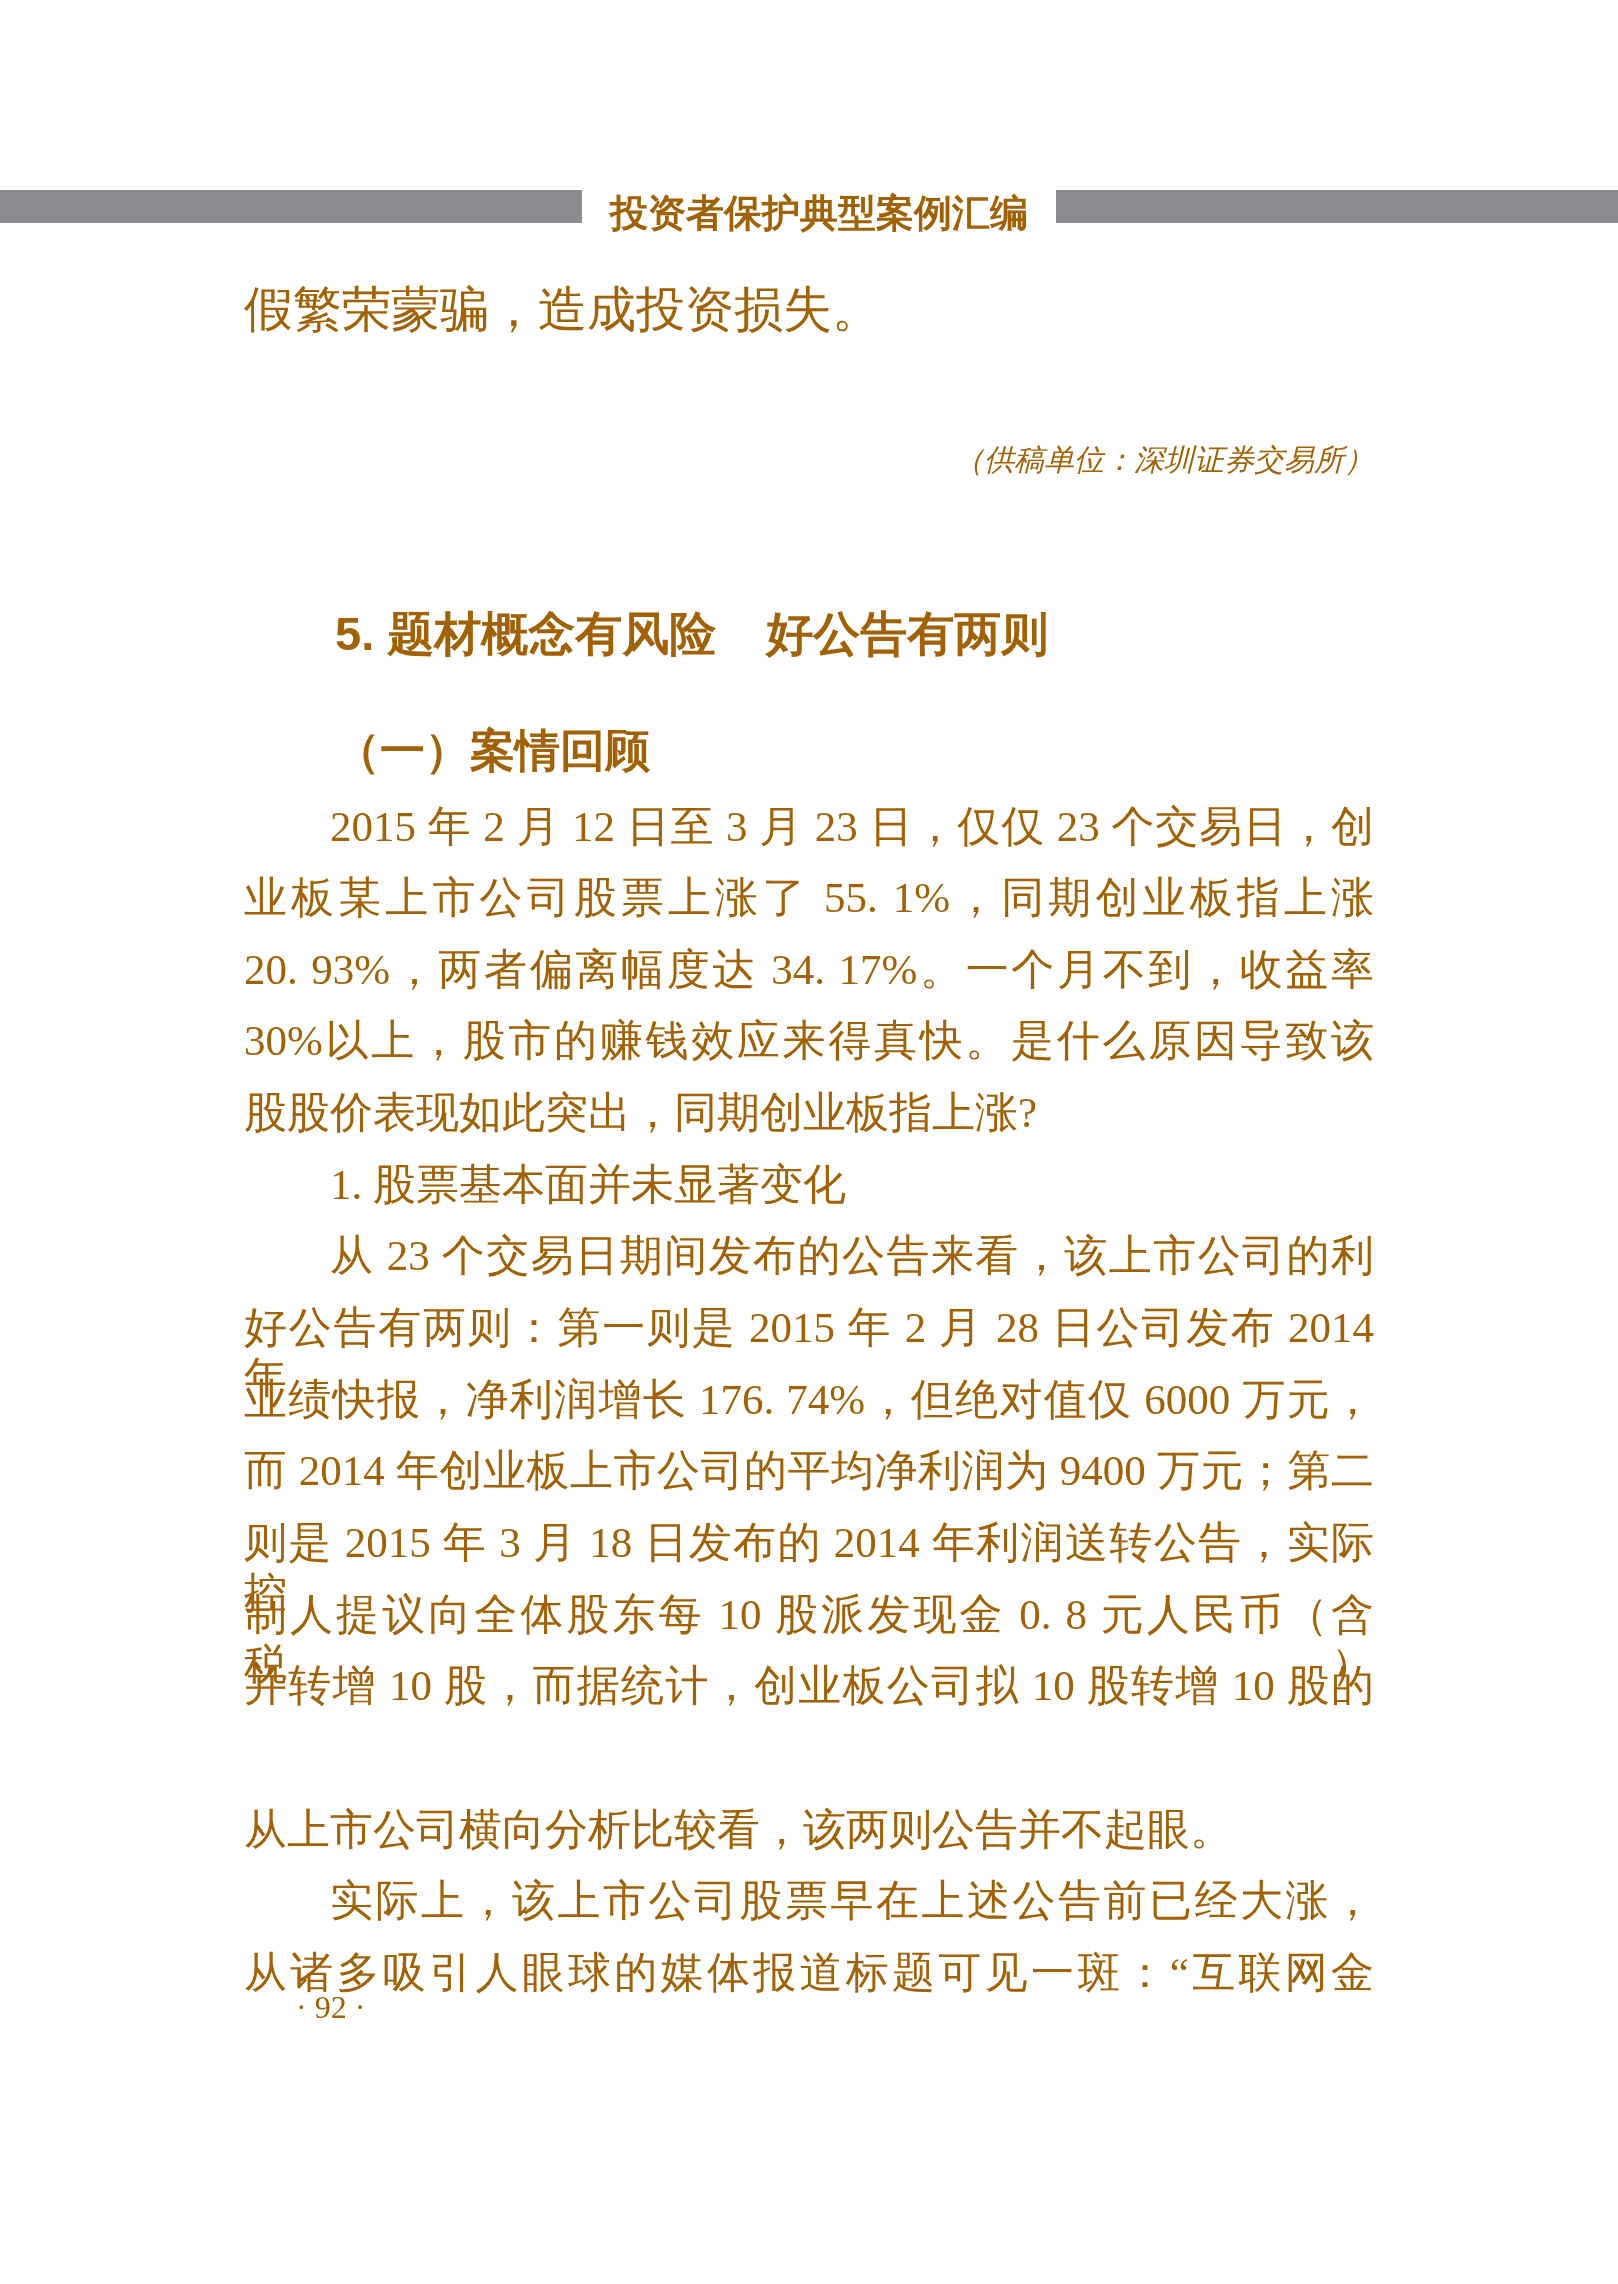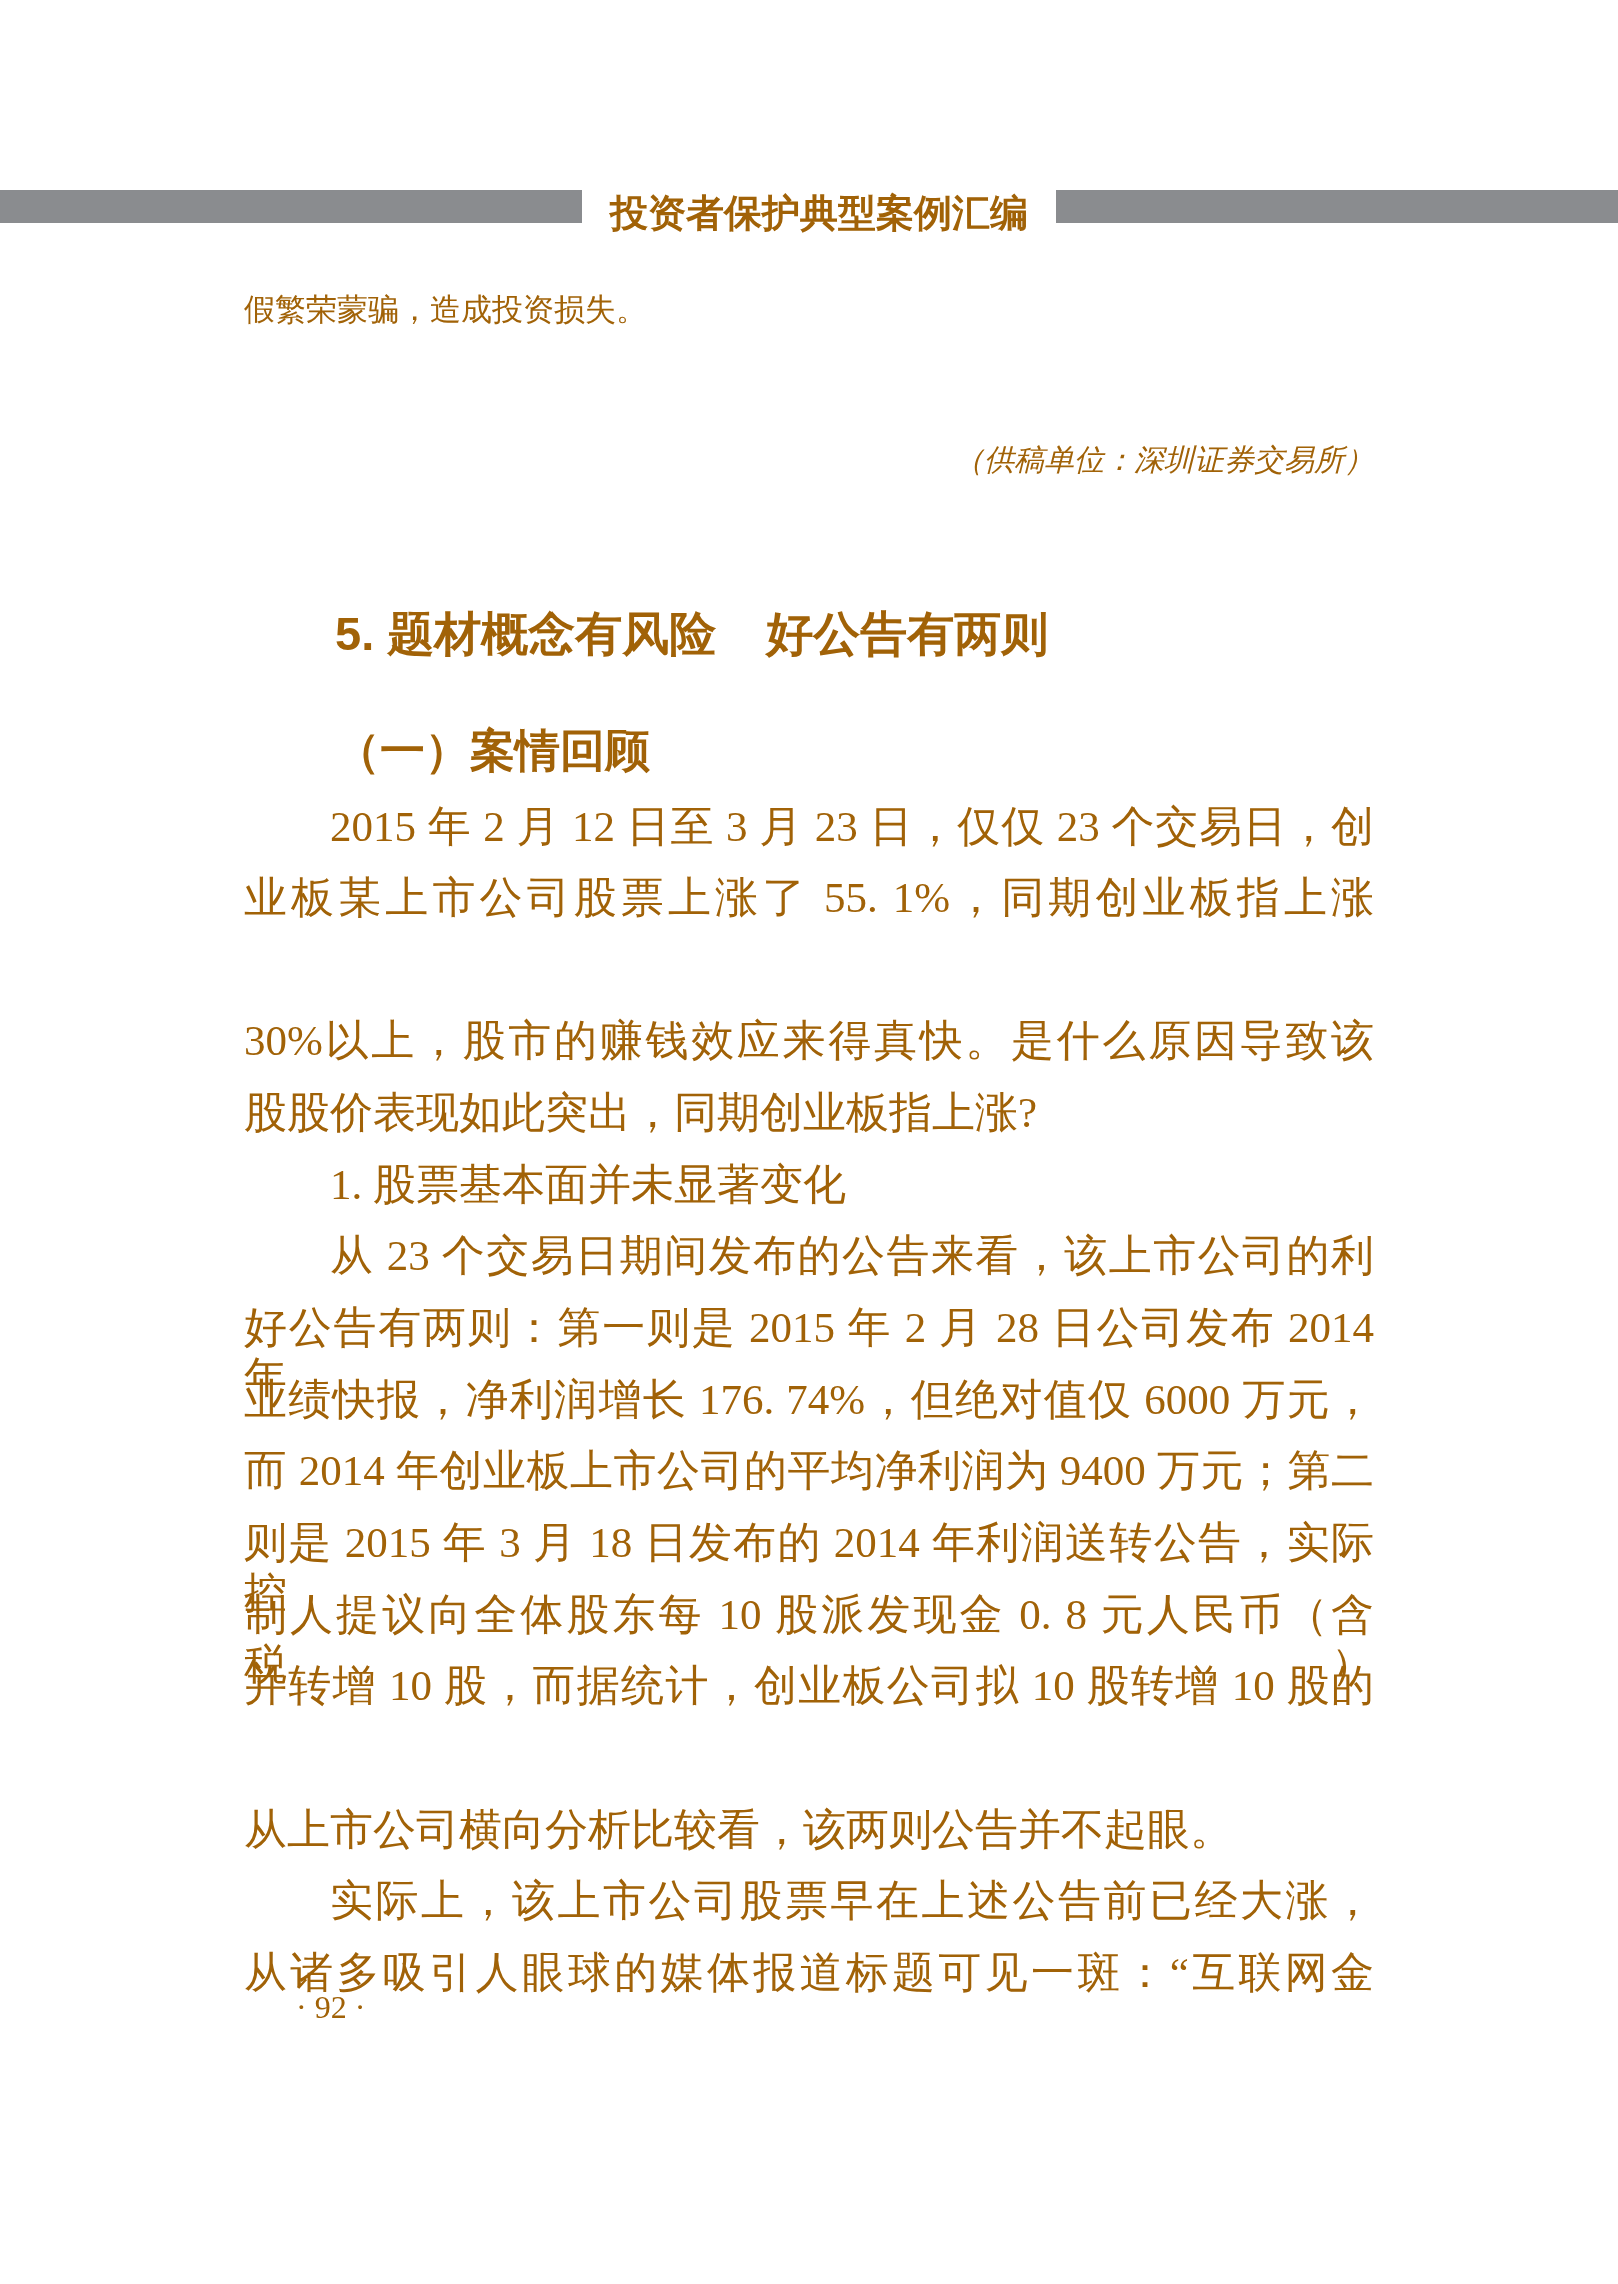--- a/index.html
+++ b/index.html
@@ -25,21 +25,21 @@
     font-family:"Liberation Sans","DejaVu Sans",sans-serif;
     font-weight:700;
     font-size:38px;
     line-height:38px;
     padding-top:12.5px;
     white-space:nowrap;
   }
   
   .intro-line{
     position:absolute;left:244px;top:285px;
-    font-size:31px;line-height:50px;white-space:nowrap;
+    font-size:49px;line-height:50px;white-space:nowrap;
   }
   .attribution{
     position:absolute;left:244px;top:435px;width:1130px;
     text-align:right;
     font-style:italic;
     font-size:30px;line-height:50px;white-space:nowrap;
   }
   .section-heading{
     position:absolute;left:335px;top:607px;
     font-family:"Liberation Sans","DejaVu Sans",sans-serif;
@@ -90,20 +90,21 @@
   <div class="section-heading">
     <span>5. 题材概念有风险</span>
     <span>好公告有两则</span>
   </div>
 
   <div class="subsection-heading">（一）案情回顾</div>
 
   <div class="body-text">
       <div class="body-line indent justify" style="top: 802px;">2015 年 2 月 12 日至 3 月 23 日，仅仅 23 个交易日，创</div>
       <div class="body-line justify" style="top: 873px;">业板某上市公司股票上涨了 55. 1%，同期创业板指上涨</div>
+      <div class="body-line justify" style="top: 945px;">20. 93%，两者偏离幅度达 34. 17%。一个月不到，收益率</div>
       <div class="body-line justify" style="top: 1016px;">30%以上，股市的赚钱效应来得真快。是什么原因导致该</div>
       <div class="body-line" style="top: 1088px;">股股价表现如此突出，同期创业板指上涨?</div>
       <div class="body-line indent" style="top: 1160px;">1. 股票基本面并未显著变化</div>
       <div class="body-line indent justify" style="top: 1231px;">从 23 个交易日期间发布的公告来看，该上市公司的利</div>
       <div class="body-line justify" style="top: 1303px;">好公告有两则：第一则是 2015 年 2 月 28 日公司发布 2014 年</div>
       <div class="body-line justify" style="top: 1375px;">业绩快报，净利润增长 176. 74%，但绝对值仅 6000 万元，</div>
       <div class="body-line justify" style="top: 1446px;">而 2014 年创业板上市公司的平均净利润为 9400 万元；第二</div>
       <div class="body-line justify" style="top: 1518px;">则是 2015 年 3 月 18 日发布的 2014 年利润送转公告，实际控</div>
       <div class="body-line justify" style="top: 1590px;">制人提议向全体股东每 10 股派发现金 0. 8 元人民币（含税）</div>
       <div class="body-line justify" style="top: 1661px;">并转增 10 股，而据统计，创业板公司拟 10 股转增 10 股的</div>

